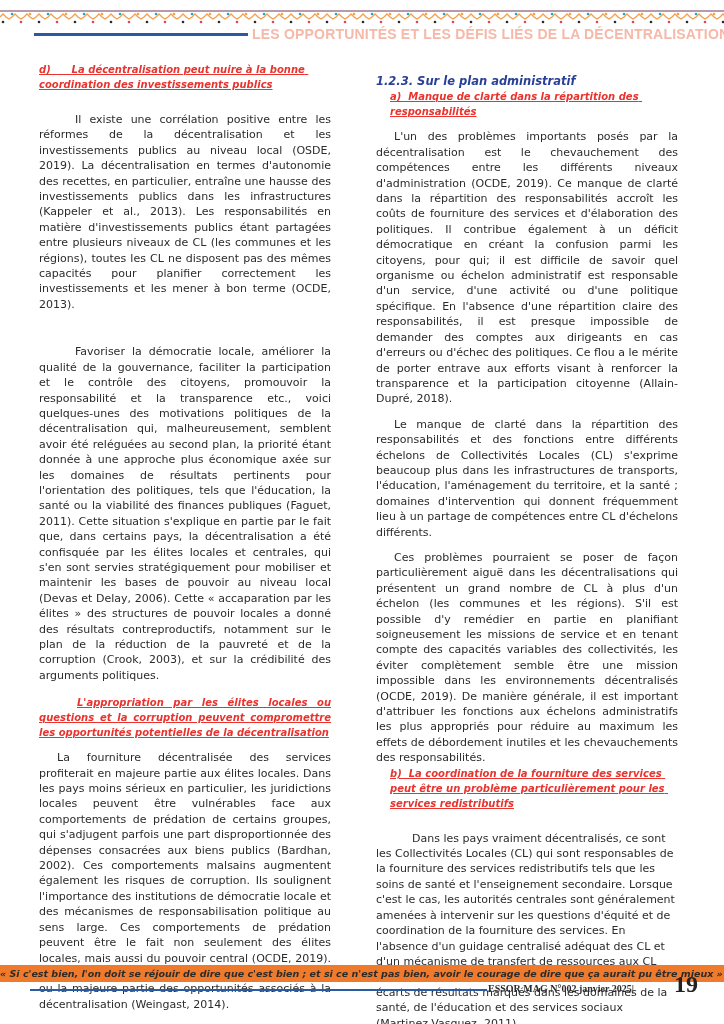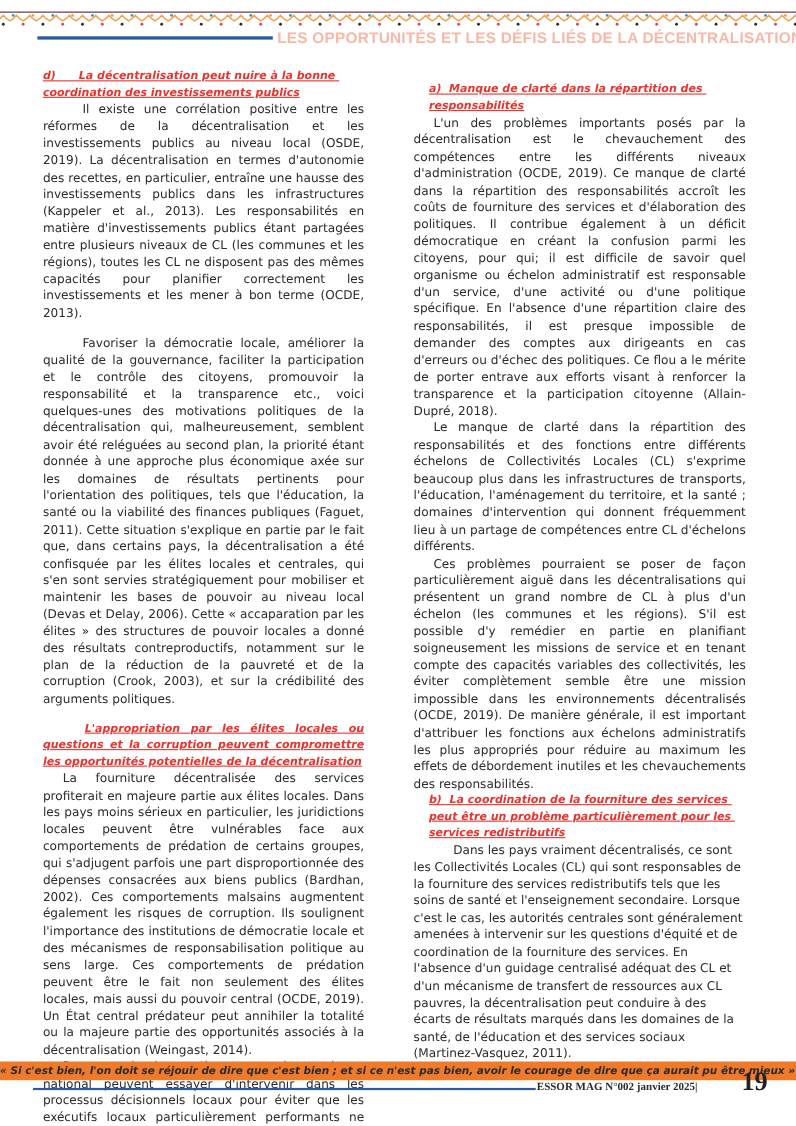--- a/index.html
+++ b/index.html
@@ -4,22 +4,22 @@
 <style>
   html, body { margin:0; padding:0; background:#ffffff; }
   body { width:724px; height:1024px; position:relative; overflow:hidden; font-family:"DejaVu Sans", sans-serif; color:#2b2b2b; }
   .banner { position:absolute; left:0; top:10px; width:724px; height:14px; }
   .header-line { position:absolute; left:34px; top:33px; width:214px; height:3px; background:#2a5aa0; }
   .header-title { position:absolute; left:252px; top:26px; font-family:"Liberation Sans", sans-serif; font-weight:bold; font-size:14px; color:#f6b8a8; letter-spacing:0.2px; white-space:nowrap; }
   .col { position:absolute; top:62px; font-size:11px; line-height:15.4px; text-align:justify; }
   .col-left { left:39px; width:292px; }
   .col-right { left:376px; width:302px; }
   .p { margin:0; }
-  .indent { text-indent:36px; }
-  .indent-s { text-indent:18px; }
+  .indent { text-indent:36px;margin-top:20px; }
+  .indent-s { text-indent:18px;margin-top:10px; }
   .h-red { color:#e8332e; font-weight:bold; font-style:italic; font-size:10px; line-height:15px; margin:0; text-align:left;text-decoration:underline; }
   .h-blue { color:#2a3f96; font-weight:bold; font-style:italic; font-size:11.5px; margin:0; }
   .gap { height:12px; }
   .quote-bar { position:absolute; left:0; top:965px; width:724px; height:17px; background:#f07a2c; color:#2b2b2b; font-size:9.5px; font-style:italic; font-weight:bold; text-align:center; line-height:17px; white-space:nowrap; }
   .footer-line { position:absolute; left:30px; top:989px; width:457px; height:2px; background:#2a5aa0; }
   .footer-text { position:absolute; left:488px; top:983px; font-family:"Liberation Serif", serif; font-size:10px; font-weight:bold; white-space:nowrap; }
   .page-num { position:absolute; left:674px; top:971px; font-family:"Liberation Serif", serif; font-size:24px; font-weight:bold; color:#222; }
 </style>
 </head>
 <body>
@@ -120,20 +120,21 @@
   <div class="gap"></div>
   <p class="p indent">Favoriser la démocratie locale, améliorer la qualité de la gouvernance, faciliter la participation et le contrôle des citoyens, promouvoir la responsabilité et la transparence etc., voici quelques-unes des motivations politiques de la décentralisation qui, malheureusement, semblent avoir été reléguées au second plan, la priorité étant donnée à une approche plus économique axée sur les domaines de résultats pertinents pour l'orientation des politiques, tels que l'éducation, la santé ou la viabilité des finances publiques (Faguet, 2011). Cette situation s'explique en partie par le fait que, dans certains pays, la décentralisation a été confisquée par les élites locales et centrales, qui s'en sont servies stratégiquement pour mobiliser et maintenir les bases de pouvoir au niveau local (Devas et Delay, 2006). Cette « accaparation par les élites » des structures de pouvoir locales a donné des résultats contreproductifs, notamment sur le plan de la réduction de la pauvreté et de la corruption (Crook, 2003), et sur la crédibilité des arguments politiques.</p>
   <div class="gap"></div>
   <p class="h-red" style="text-indent:38px;text-align:justify;">L'appropriation par les élites locales ou questions et la corruption peuvent compromettre les opportunités potentielles de la décentralisation</p>
   <p class="p indent-s">La fourniture décentralisée des services profiterait en majeure partie aux élites locales. Dans les pays moins sérieux en particulier, les juridictions locales peuvent être vulnérables face aux comportements de prédation de certains groupes, qui s'adjugent parfois une part disproportionnée des dépenses consacrées aux biens publics (Bardhan, 2002). Ces comportements malsains augmentent également les risques de corruption. Ils soulignent l'importance des institutions de démocratie locale et des mécanismes de responsabilisation politique au sens large. Ces comportements de prédation peuvent être le fait non seulement des élites locales, mais aussi du pouvoir central (OCDE, 2019). Un État central prédateur peut annihiler la totalité ou la majeure partie des opportunités associés à la décentralisation (Weingast, 2014).</p>
   <p class="p indent-s">Par exemple, les partis au pouvoir au niveau national peuvent essayer d'intervenir dans les processus décisionnels locaux pour éviter que les exécutifs locaux particulièrement performants ne leur fassent concurrence. Le système de transferts de l'AC peut être utilisé pour peser sur les prises de décision locales. Dans le pire des</p>
 </div>
 
 <div class="col col-right">
   <div class="gap"></div>
+  <p class="h-blue">1.2.3. Sur le plan administratif</p>
   <p class="h-red" style="padding-left:14px;white-space:pre-wrap;">a)  Manque de clarté dans la répartition des responsabilités</p>
   <p class="p indent-s">L'un des problèmes importants posés par la décentralisation est le chevauchement des compétences entre les différents niveaux d'administration (OCDE, 2019). Ce manque de clarté dans la répartition des responsabilités accroît les coûts de fourniture des services et d'élaboration des politiques. Il contribue également à un déficit démocratique en créant la confusion parmi les citoyens, pour qui; il est difficile de savoir quel organisme ou échelon administratif est responsable d'un service, d'une activité ou d'une politique spécifique. En l'absence d'une répartition claire des responsabilités, il est presque impossible de demander des comptes aux dirigeants en cas d'erreurs ou d'échec des politiques. Ce flou a le mérite de porter entrave aux efforts visant à renforcer la transparence et la participation citoyenne (Allain-Dupré, 2018).</p>
   <p class="p indent-s">Le manque de clarté dans la répartition des responsabilités et des fonctions entre différents échelons de Collectivités Locales (CL) s'exprime beaucoup plus dans les infrastructures de transports, l'éducation, l'aménagement du territoire, et la santé ; domaines d'intervention qui donnent fréquemment lieu à un partage de compétences entre CL d'échelons différents.</p>
   <p class="p indent-s">Ces problèmes pourraient se poser de façon particulièrement aiguë dans les décentralisations qui présentent un grand nombre de CL à plus d'un échelon (les communes et les régions). S'il est possible d'y remédier en partie en planifiant soigneusement les missions de service et en tenant compte des capacités variables des collectivités, les éviter complètement semble être une mission impossible dans les environnements décentralisés (OCDE, 2019). De manière générale, il est important d'attribuer les fonctions aux échelons administratifs les plus appropriés pour réduire au maximum les effets de débordement inutiles et les chevauchements des responsabilités.</p>
   <p class="h-red" style="padding-left:14px;white-space:pre-wrap;">b)  La coordination de la fourniture des services peut être un problème particulièrement pour les services redistributifs</p>
   <p class="p indent" style="text-align:left;">Dans les pays vraiment décentralisés, ce sont les Collectivités Locales (CL) qui sont responsables de la fourniture des services redistributifs tels que les soins de santé et l'enseignement secondaire. Lorsque c'est le cas, les autorités centrales sont généralement amenées à intervenir sur les questions d'équité et de coordination de la fourniture des services. En l'absence d'un guidage centralisé adéquat des CL et d'un mécanisme de transfert de ressources aux CL pauvres, la décentralisation peut conduire à des écarts de résultats marqués dans les domaines de la santé, de l'éducation et des services sociaux (Martinez-Vasquez, 2011).</p>
 
 </div>
 
 <div class="quote-bar">« Si c'est bien, l'on doit se réjouir de dire que c'est bien ; et si ce n'est pas bien, avoir le courage de dire que ça aurait pu être mieux » (A.B.Y.)</div>

